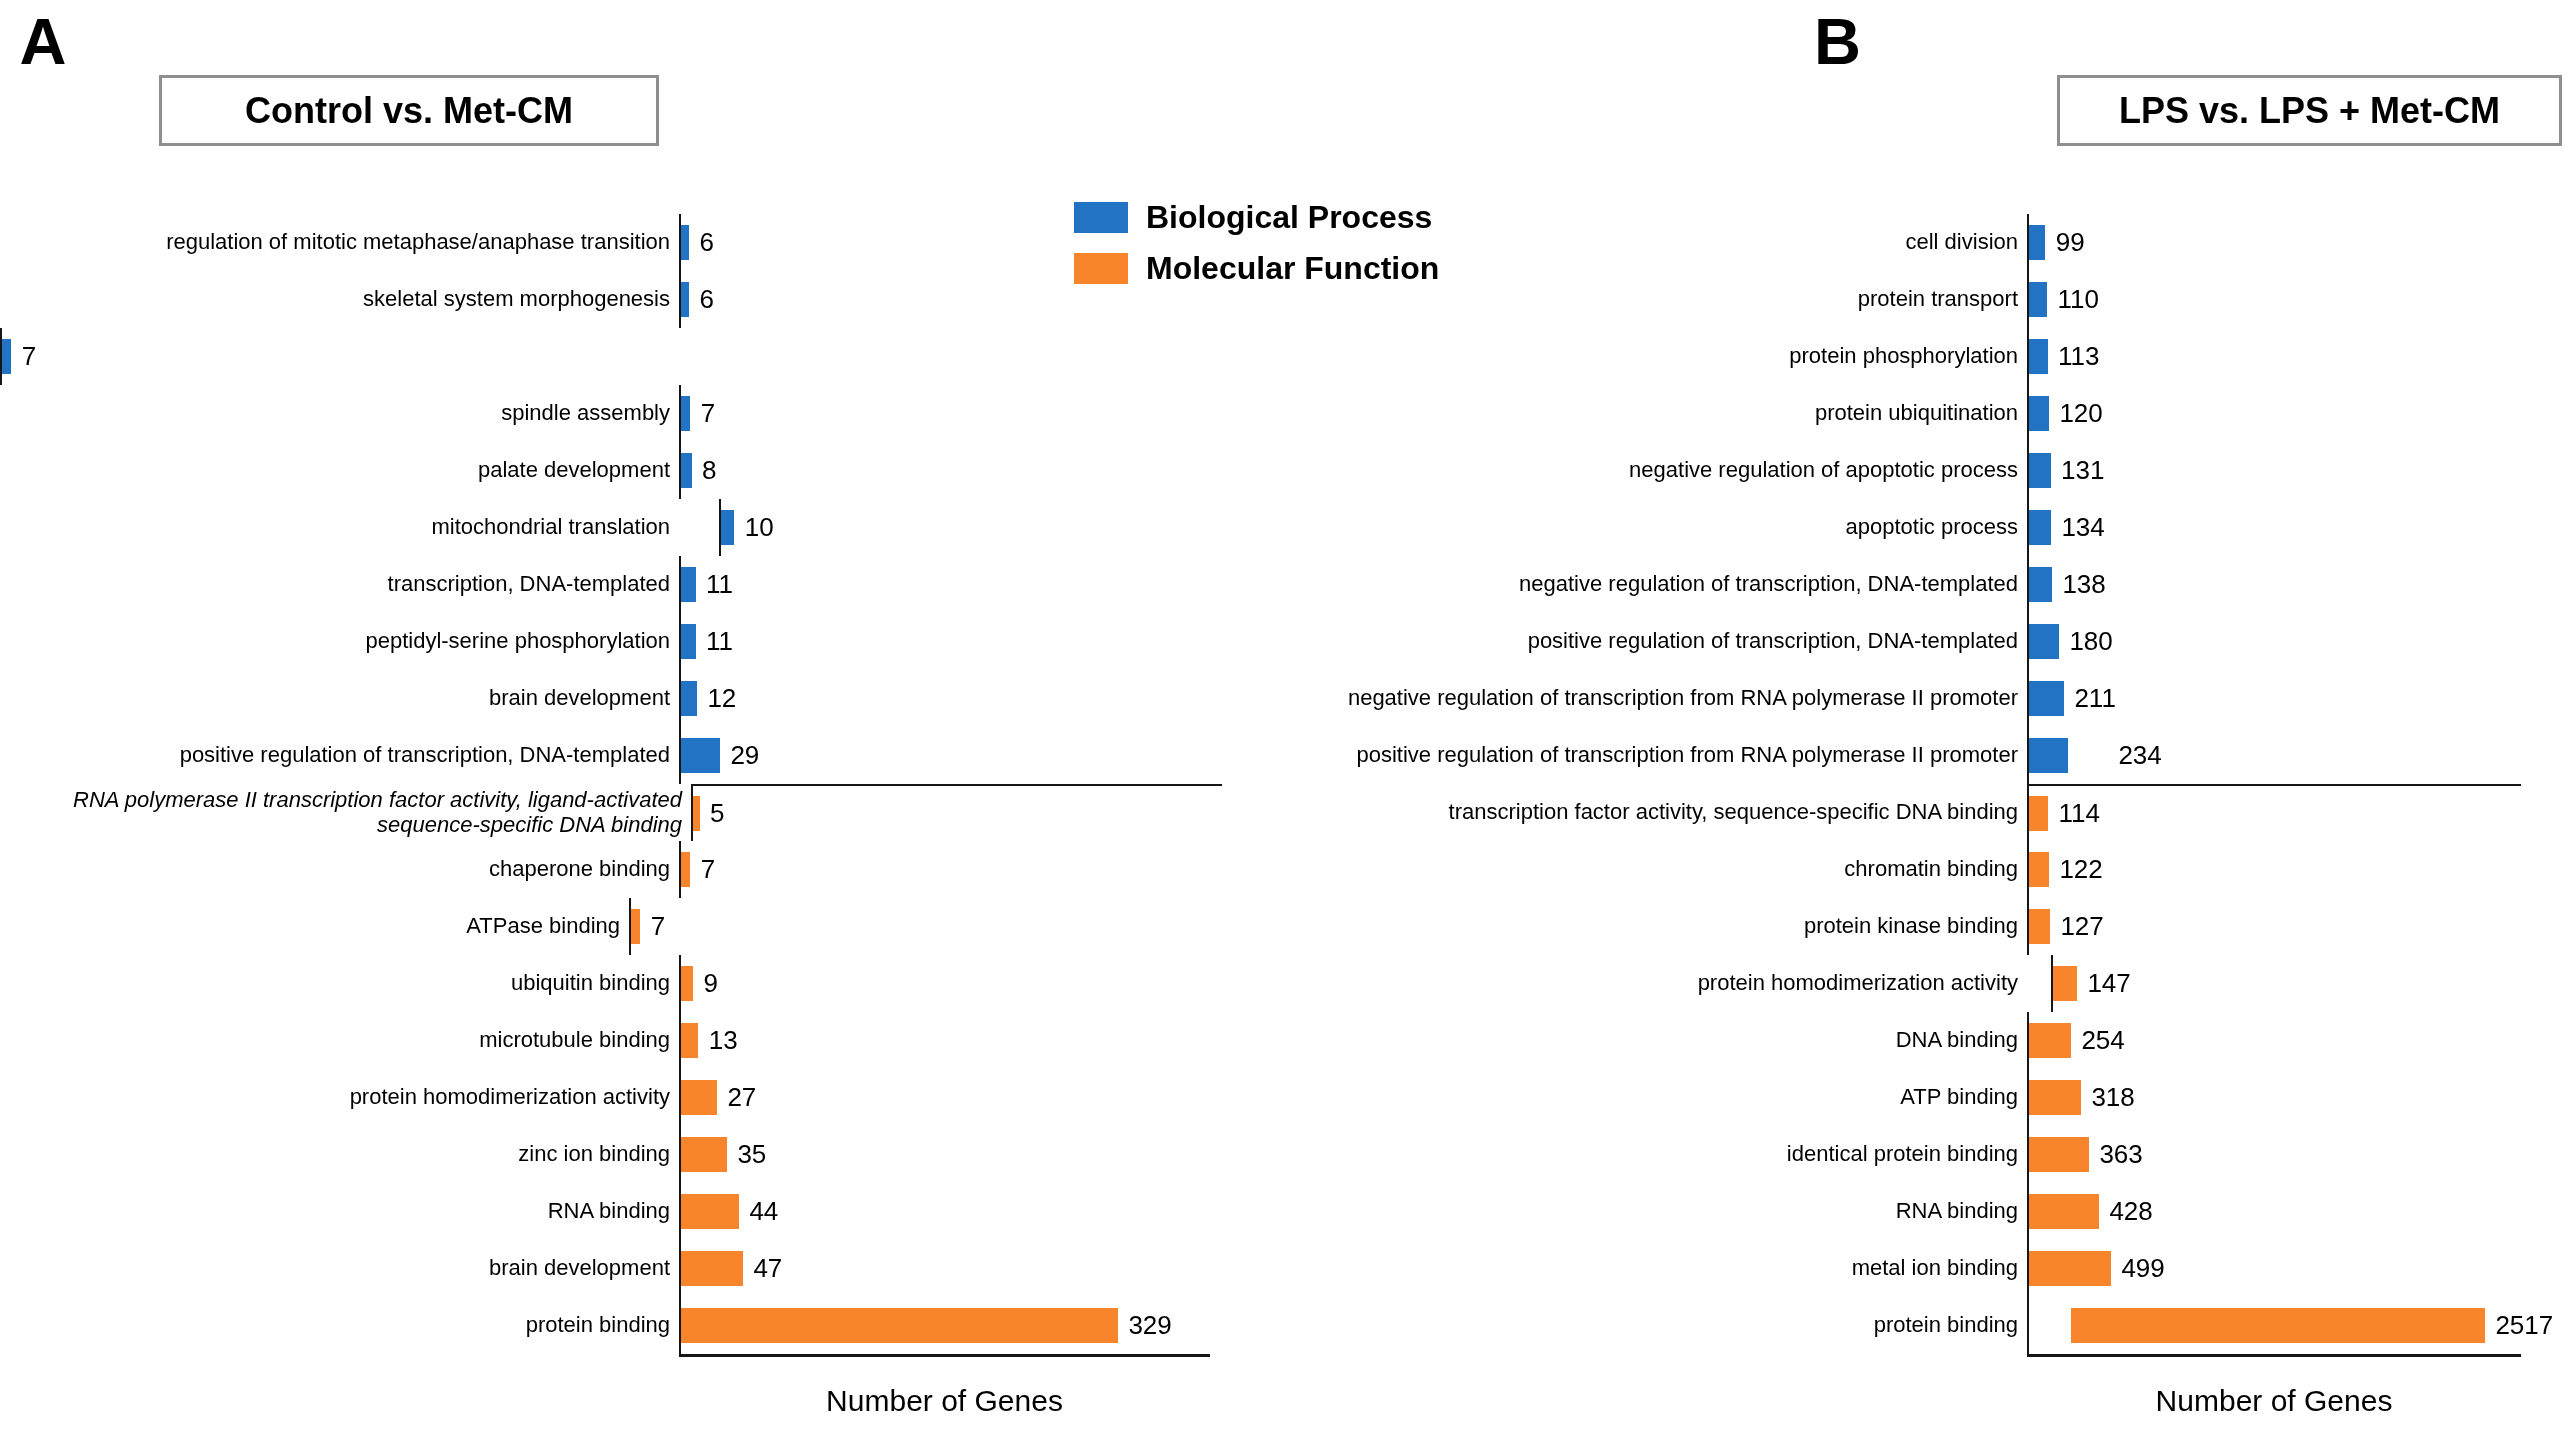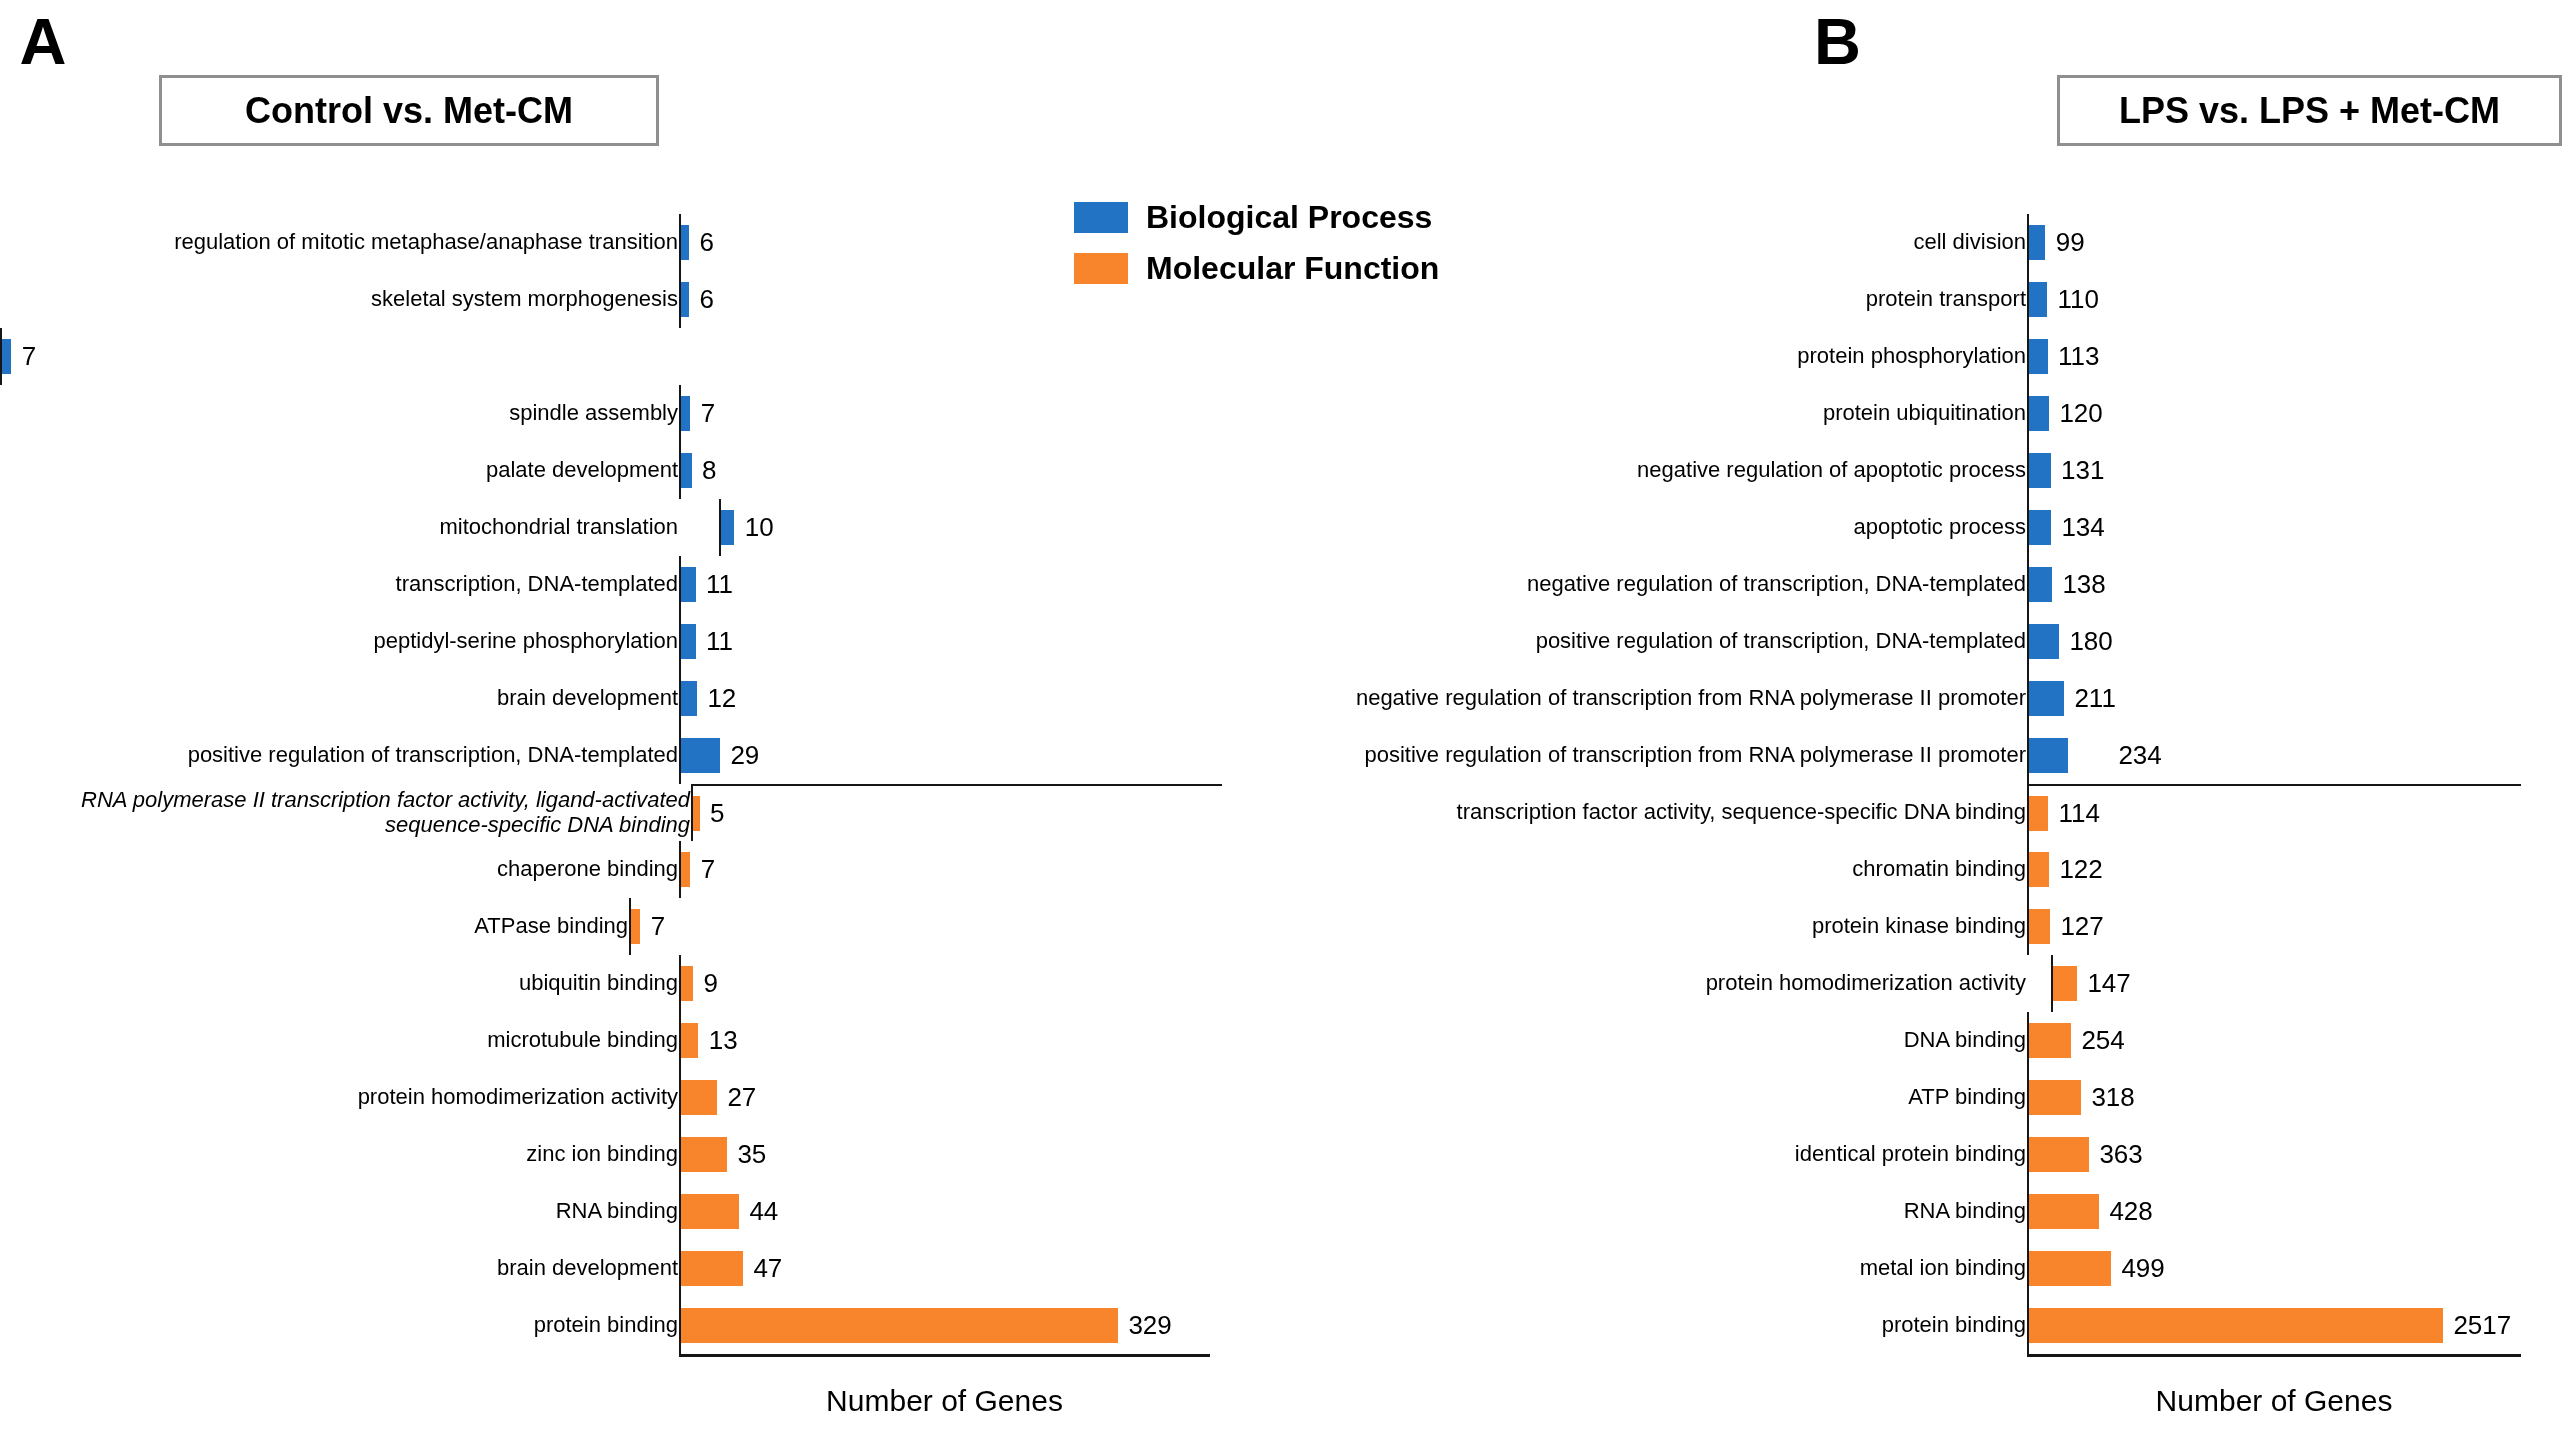--- a/index.html
+++ b/index.html
@@ -31,21 +31,21 @@
   .title-a{left:159px;top:75px;width:500px;}
   .title-b{left:2057px;top:75px;width:505px;}
 
   .chart{position:absolute;top:214px;}
   .chart-a{left:0px;}
   .chart-b{left:1265px;}
 
   .row{display:flex;height:57px;}
   .row .lbl{
     box-sizing:border-box;
-    padding-right:1px;
+    padding-right:9px;
     display:flex;align-items:center;justify-content:flex-end;
     text-align:right;
     font-size:22px;line-height:1.12;
   }
   .row .plot{
     position:relative;
     box-sizing:border-box;
     border-left:2.6px solid #161616;
     display:flex;align-items:center;
   }
@@ -375,21 +375,21 @@
       </div>
       <div class="row">
         <div class="lbl" style="width: 762px;">metal ion binding</div>
         <div class="plot" style="width: 494px;">
           <div class="bar" style="width: 82px; background: rgb(248, 132, 44);"></div>
           <div class="val">499</div>
         </div>
       </div>
       <div class="row">
         <div class="lbl" style="width: 762px;">protein binding</div>
-        <div class="plot" style="width: 494px;">
+        <div class="plot" style="width: 494px; padding-left: 42px;">
           <div class="bar" style="width: 414px; background: rgb(248, 132, 44);"></div>
           <div class="val">2517</div>
         </div>
       </div>
     </div>
 
   <div class="xaxis xaxis-b"></div>
   <div class="xlabel xlabel-b">Number of Genes</div>
 
 </div>

